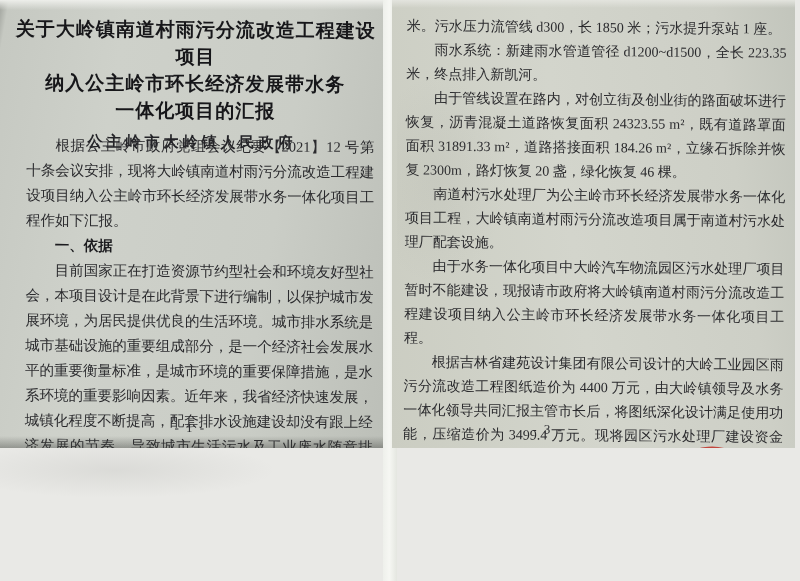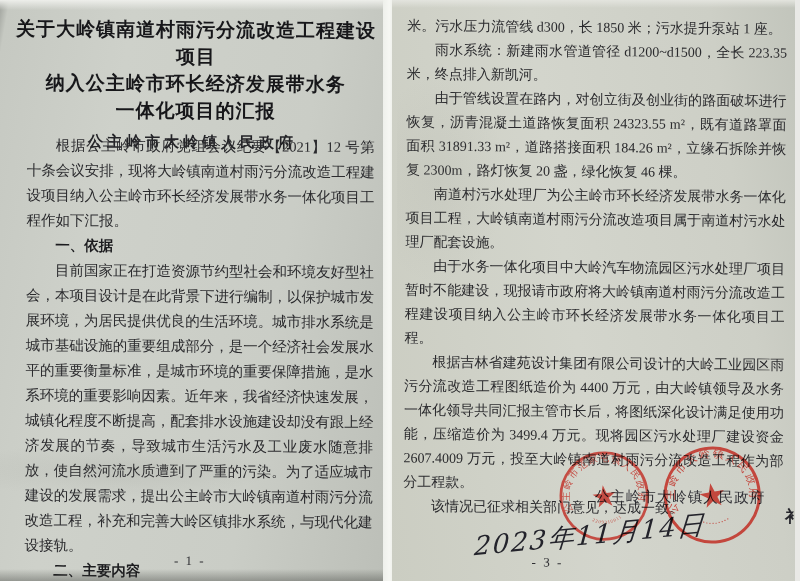--- a/index.html
+++ b/index.html
@@ -1,21 +1,21 @@
 <!DOCTYPE html>
 <html><head>
 <meta charset="utf-8">
 <style>
   html,body{margin:0;padding:0;}
   body{
     width:800px;height:581px;position:relative;overflow:hidden;
     background:#e9e9e6;
     font-family:"Liberation Serif", serif;
   }
-  .photo{position:absolute;top:0;height:581px;overflow:hidden;}
+  .photo{position:absolute;top:0;height:448px;overflow:hidden;}
   #left-photo{
     left:0;width:383px;
     background:linear-gradient(100deg,#9fa29c 0,#c6c9c2 2%,#ced1ca 28%,#cacdc6 68%,#bcbfb8 100%);
   }
   #left-photo::before{content:"";position:absolute;left:0;top:0;right:0;height:10px;
     background:linear-gradient(#edeeea,rgba(237,238,234,0));}
   #left-photo::after{content:"";position:absolute;left:0;bottom:0;right:0;height:12px;
     background:linear-gradient(rgba(55,57,53,0),rgba(55,57,53,.38));}
   #seam{position:absolute;left:383px;top:0;width:14px;height:581px;
     background:linear-gradient(90deg,#eef0eb,#f6f7f3 45%,#e4e6e0);}

